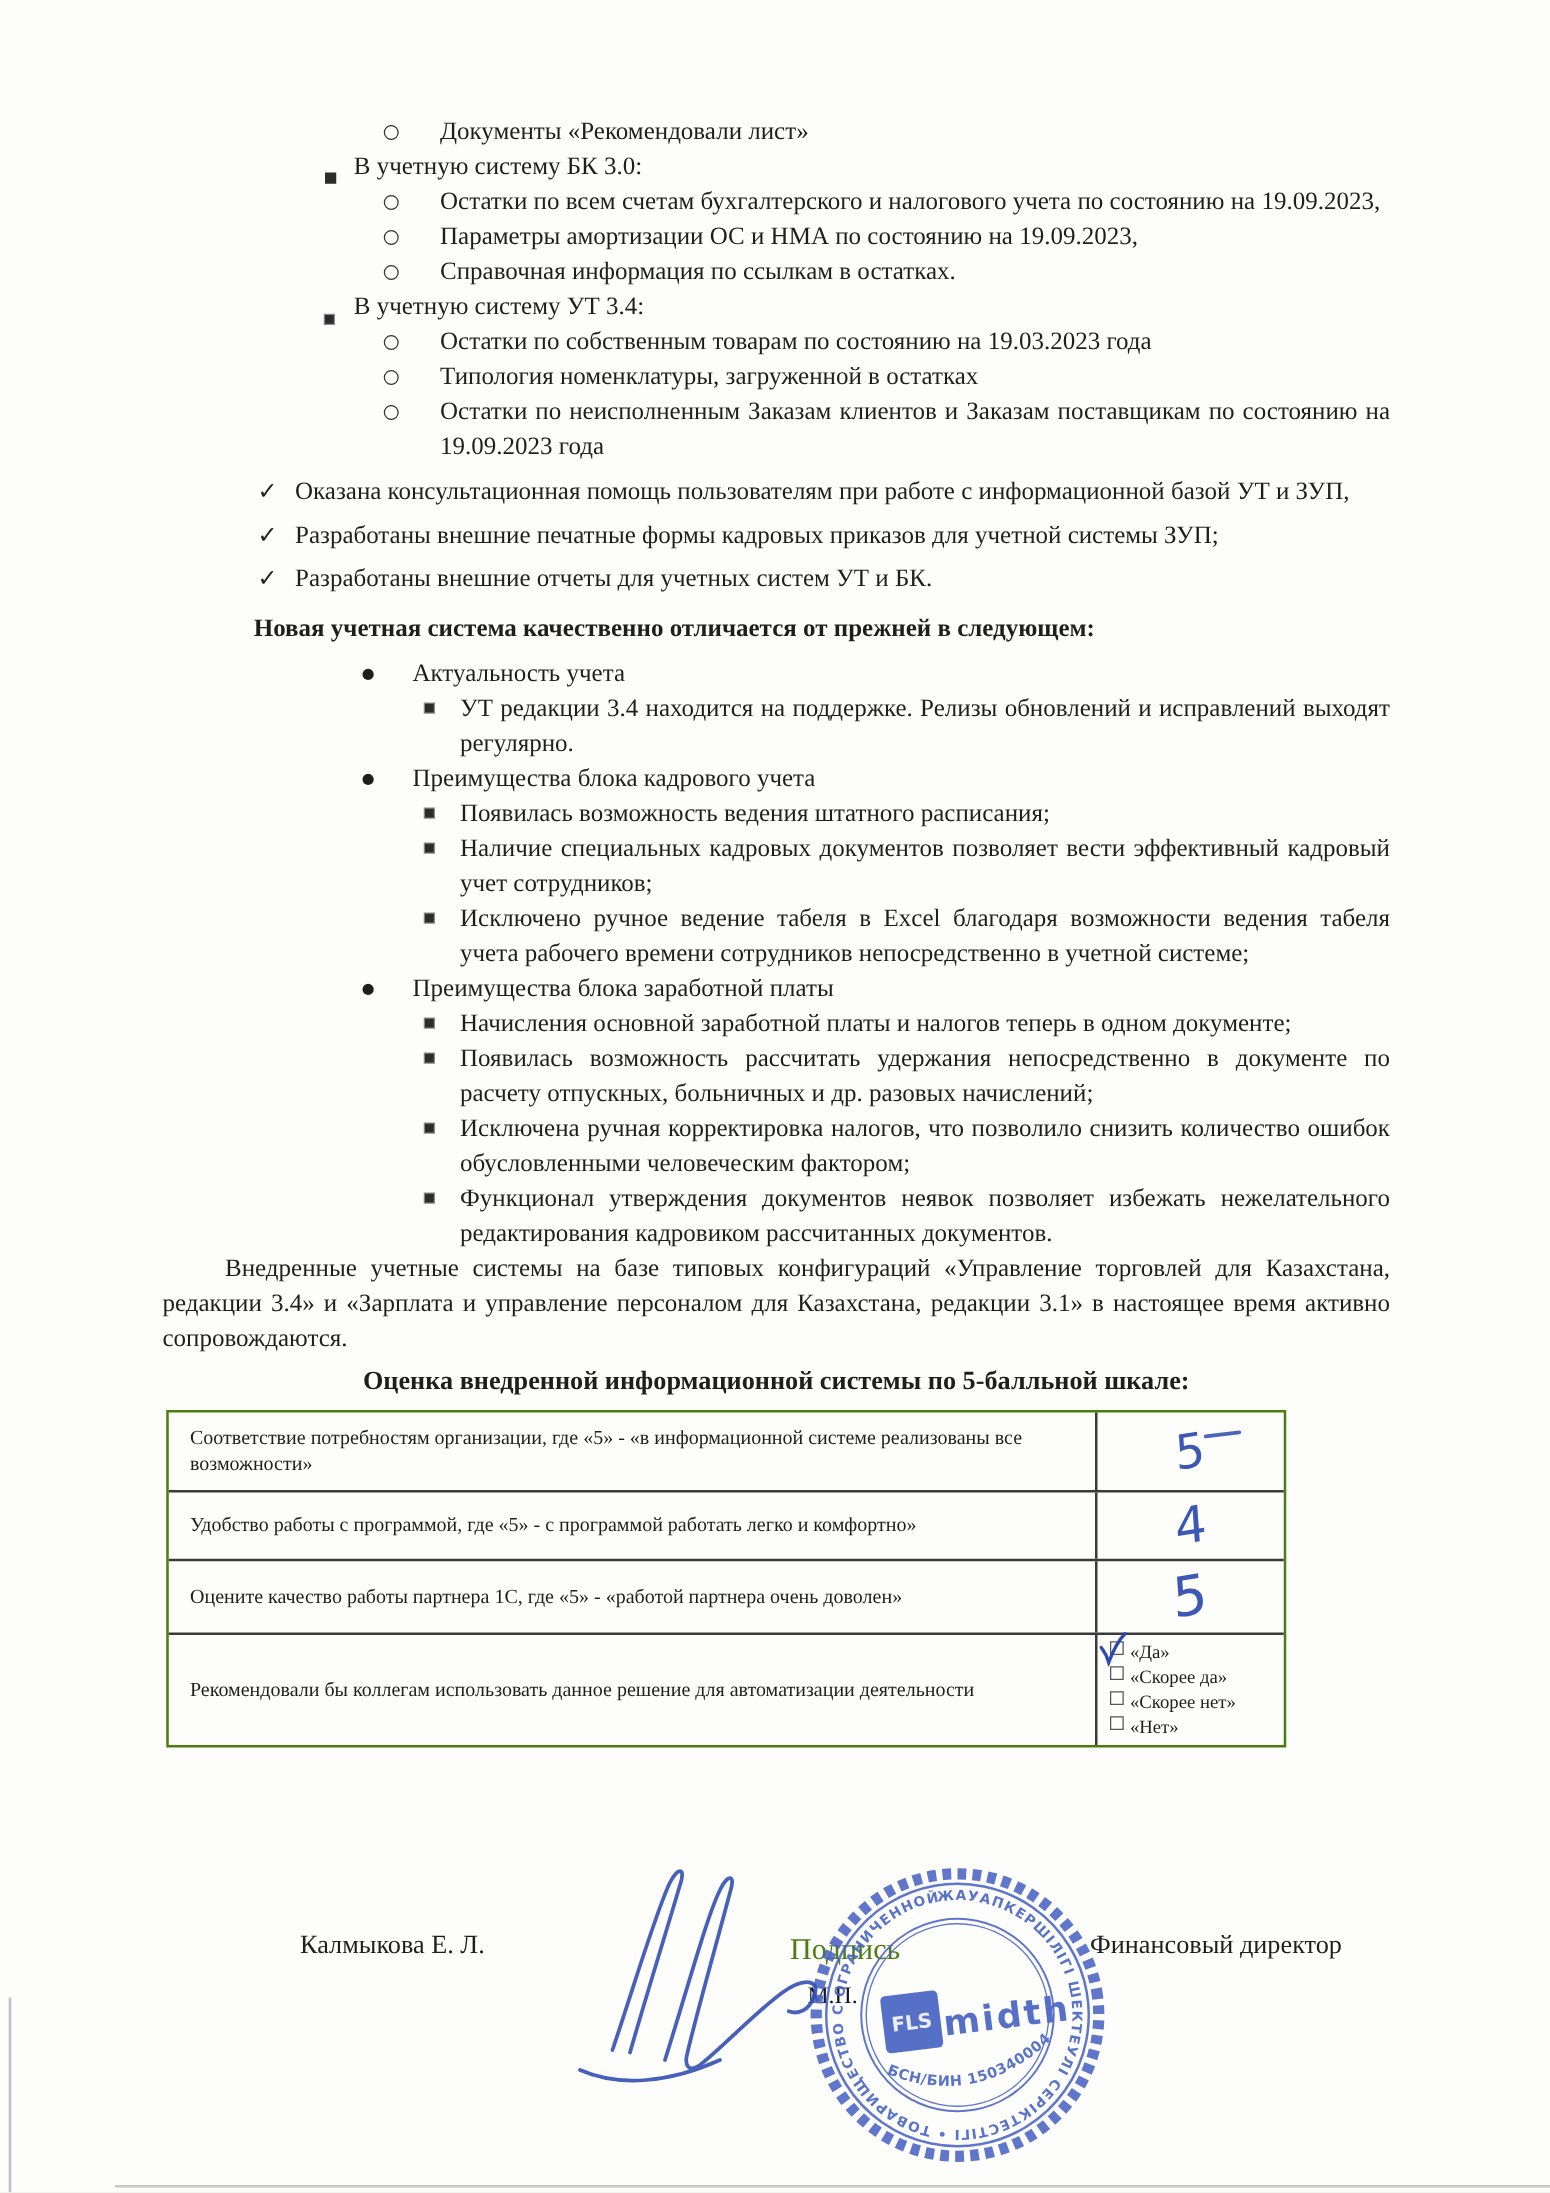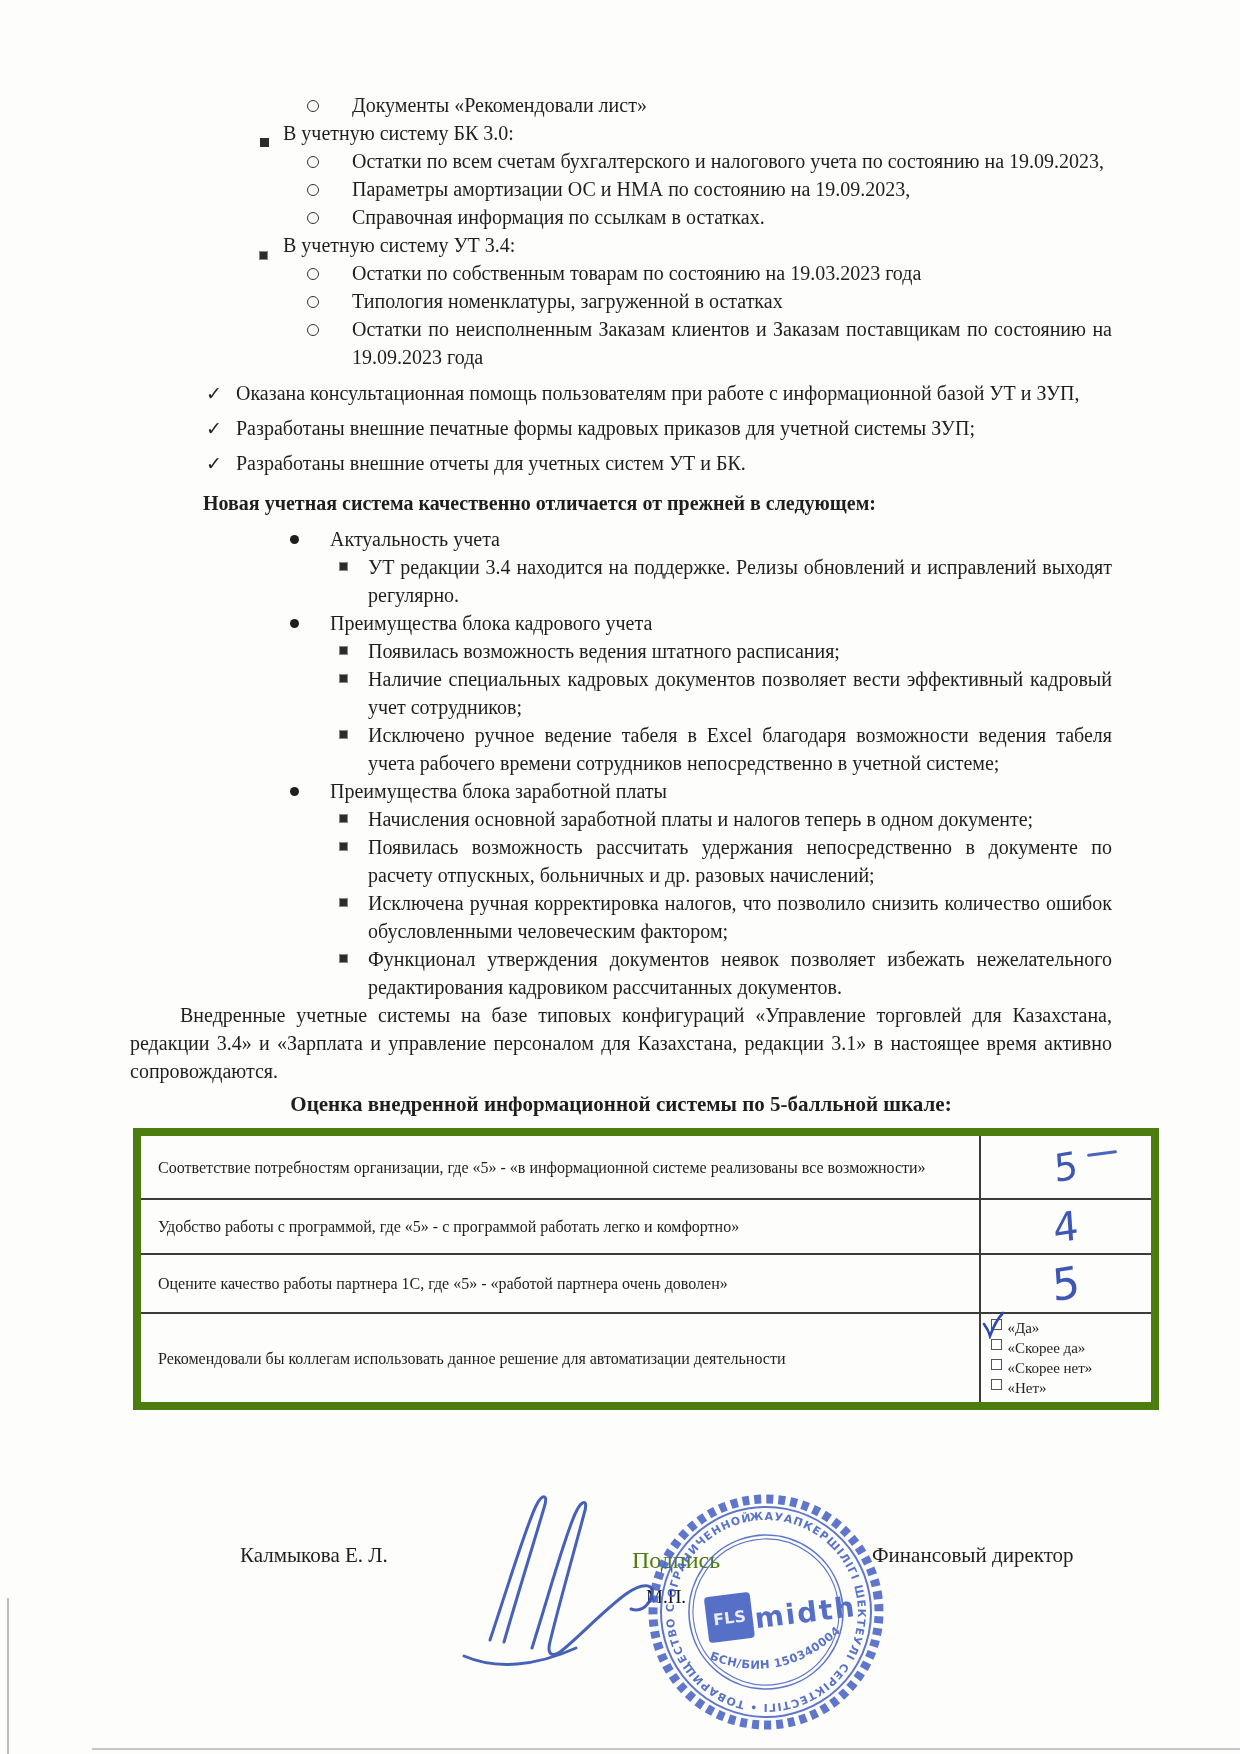--- a/index.html
+++ b/index.html
@@ -26,21 +26,21 @@
   .bullet-square-sm{width:7px;height:7px;background:#2c2c2c;margin-top:10px;box-shadow:0 0 0 1px #888;}
   .bullet-disc{width:9px;height:9px;background:#1e1e1e;border-radius:50%;margin-top:10px;}
   .bullet-check{font-family:"DejaVu Sans",sans-serif;font-size:19px;line-height:28px;color:#222;} .mt7{margin-top:7px;} .mt8{margin-top:8px;}
   .para-intro{padding-left:73px;margin-top:12px;}
   .para-close{text-align:justify;}
   .adv-first{margin-top:8px;}
 
   .rating-heading{margin-top:4px;text-align:center;font-weight:bold;font-size:21px;line-height:30px;}
 
   
-  .tbl{margin-top:9px;margin-left:3px;width:1026px;border:8px solid #4d7c0f;box-sizing:border-box;}
+  .tbl{margin-top:9px;margin-left:3px;width:896px;border:2px solid #4d7c0f;box-sizing:border-box;}
   .trow{display:flex;border-bottom:2px solid #3b3b3b;}
   .trow:last-child{border-bottom:none;}
   .tcell-label{width:852px;box-sizing:border-box;border-right:2px solid #3b3b3b;
     display:flex;align-items:center;padding:8px 14px 8px 17px;
     font-size:16px;line-height:21px;}
   .tcell-score{width:172px;display:flex;align-items:center;justify-content:center;position:relative;}
   .r1{min-height:62px;} .r2{min-height:53px;} .r3{min-height:57px;} .r4{min-height:88px;}
 
   .pen{font-family:"DejaVu Sans",sans-serif;color:#2d49ae;display:inline-block;
        transform:rotate(-9deg) skewX(-5deg);opacity:.92;}

